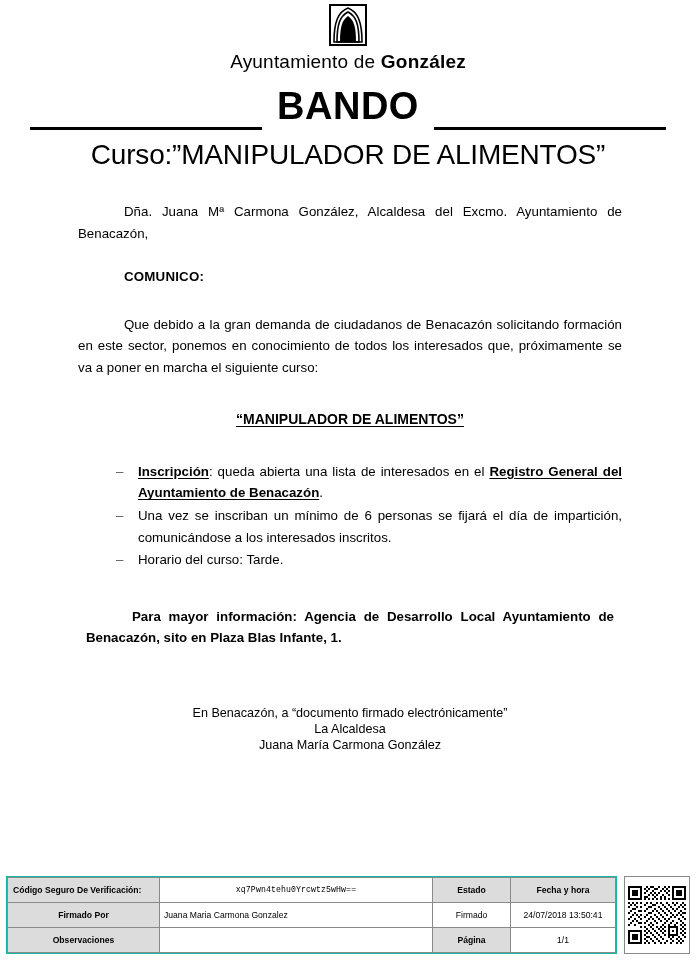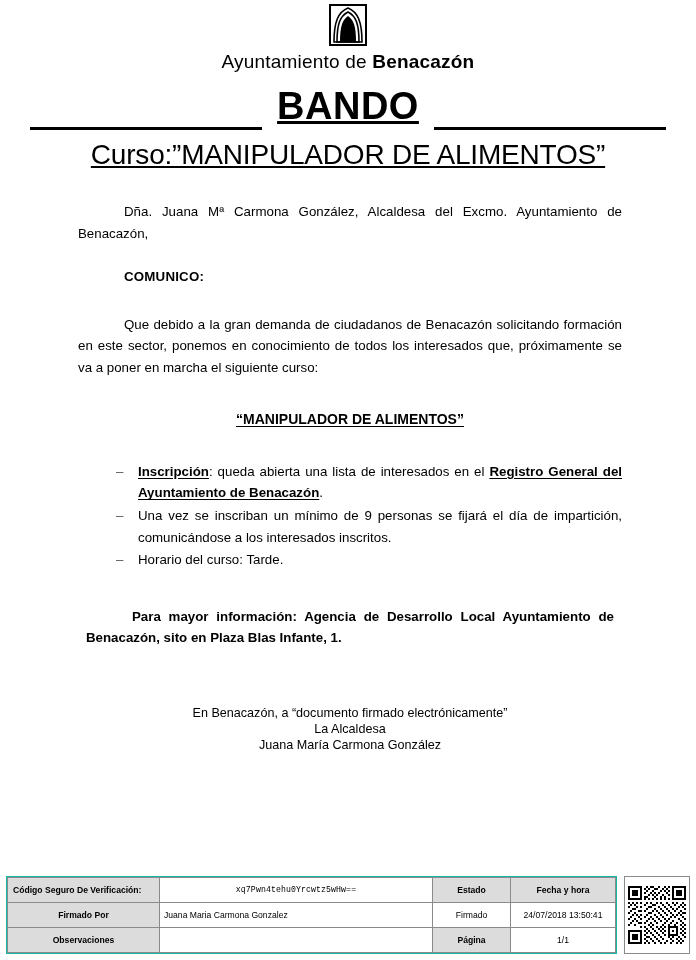--- a/index.html
+++ b/index.html
@@ -40,21 +40,20 @@
     letter-spacing: 0.2px;
     line-height: 1.1;
   }
   .org-line .bold { font-weight: bold; }
 
   
   .bando-block {
     position: relative;
     margin-top: 14px;
     text-align: center;
-    text-decoration: underline;
   }
   .bando {
     font-size: 38px;
     font-weight: bold;
     letter-spacing: 0.5px;
     line-height: 1.0;
     display: block;
   }
   .rules {
     position: relative;
@@ -231,21 +230,21 @@
 
   <div class="header">
     <span class="crest">
       <svg class="crest" viewBox="0 0 38 42" xmlns="http://www.w3.org/2000/svg">
         <rect x="1" y="1" width="36" height="40" fill="#ffffff" stroke="#000000" stroke-width="2"></rect>
         <path d="M19 4 C9 8 5 18 5 38 L33 38 C33 18 29 8 19 4 Z" fill="none" stroke="#000000" stroke-width="1.6"></path>
         <path d="M19 8 C11 12 8 20 8 38 L30 38 C30 20 27 12 19 8 Z" fill="none" stroke="#000000" stroke-width="1.6"></path>
         <path d="M19 12 C13 16 11 23 11 38 L27 38 C27 23 25 16 19 12 Z" fill="#000000"></path>
       </svg>
     </span>
-    <div class="org-line"><span>Ayuntamiento de </span><span class="bold">Benacazón</span></div>
+    <div class="org-line"><span>Ayuntamiento de </span><span class="bold">González</span></div>
   </div>
 
   <div class="bando-block">
     <span class="bando">BANDO</span>
     <div class="rules">
       <span class="rule left"></span>
       <span class="rule right"></span>
     </div>
     <div class="curso">Curso:”MANIPULADOR DE ALIMENTOS”</div>
   </div>
@@ -267,21 +266,21 @@
 
     <p class="course-title"><span>“MANIPULADOR DE ALIMENTOS”</span></p>
 
     <div class="sp-30"></div>
 
     <ul class="dashes">
       <li>
         <span class="dash">–</span><span class="u-bold">Inscripción</span><span>: queda abierta una lista de interesados en el </span><span class="u-bold">Registro General del Ayuntamiento de Benacazón</span><span>.</span>
       </li>
       <li>
-        <span class="dash">–</span><span>Una vez se inscriban un mínimo de 9 personas se fijará el día de impartición, comunicándose a los interesados inscritos.</span>
+        <span class="dash">–</span><span>Una vez se inscriban un mínimo de 6 personas se fijará el día de impartición, comunicándose a los interesados inscritos.</span>
       </li>
       <li>
         <span class="dash">–</span><span>Horario del curso: Tarde.</span>
       </li>
     </ul>
 
     <div class="sp-26"></div>
 
     <p class="bold-para">Para mayor información: Agencia de Desarrollo Local Ayuntamiento de Benacazón, sito en Plaza Blas Infante, 1.</p>
 

